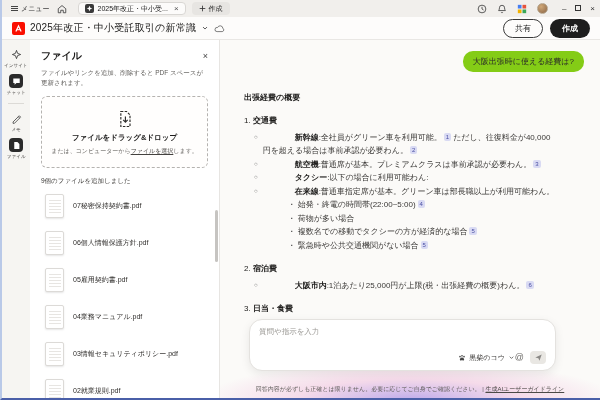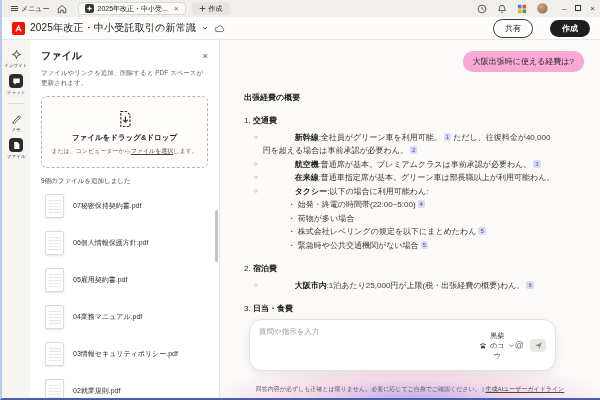--- a/index.html
+++ b/index.html
@@ -39,21 +39,21 @@
   .winctl { background:none; border:none; font-size:8px; color:#333; margin-left:9px; padding:0; line-height:1; cursor:pointer; }
   .max-box { display:inline-block; width:6px; height:6px; border:1px solid #333; }
   
   .toolbar {
     height:23px; background:#fdfcfb; border-bottom:1px solid #e9e7e4;
     display:flex; align-items:center; justify-content:space-between; padding:0 10px;
   }
   .tbl { display:flex; align-items:center; gap:5px; }
   .pdf-logo { width:13px; height:13px; border-radius:2px; background:#fa0f00; display:flex; align-items:center; justify-content:center; }
   .doc-title { font-size:10px; font-weight:normal; color:#1b1a19; letter-spacing:0.2px; }
-  .tbr { display:flex; align-items:center; gap:17px; }
+  .tbr { display:flex; gap:7px; }
   .share-btn { font-size:8px; padding:3px 11px; border:1px solid #3a3a3a; border-radius:10px; background:#fdfcfb; color:#222; cursor:pointer; }
   .create-btn { font-size:8px; padding:3px 12px; border:none; border-radius:10px; background:#1e1e1e; color:#fff; font-weight:bold; cursor:pointer; }
   
   .main { display:flex; height:calc(100% - 40px); }
   .rail { width:28px; background:#f6f5f2; display:flex; flex-direction:column; align-items:center; padding-top:7px; flex:none; }
   .rail-item { display:flex; flex-direction:column; align-items:center; margin-bottom:6px; cursor:pointer; }
   .rail-label { font-size:5px; color:#4a4846; margin-top:1px; white-space:nowrap; transform:scale(.92); }
   .rail-badge { width:14px; height:14px; border-radius:4px; background:#2b2b2b; display:flex; align-items:center; justify-content:center; }
   .rail-plain { width:14px; height:14px; display:flex; align-items:center; justify-content:center; }
   .rail-divider { width:16px; height:1px; background:#dcdad6; margin:2px 0 7px; }
@@ -74,21 +74,21 @@
     width:19px; height:24px; background:#fff; border:1px solid #dcdad7; border-radius:2px;
     box-shadow:0 1px 2px rgba(0,0,0,.10); flex:none;
     background-image:repeating-linear-gradient(to bottom, #ffffff 0 2px, #e7e5e2 2px 3px);
     background-size:12px 17px; background-position:3px 3px; background-repeat:no-repeat;
   }
   .file-name { font-size:7px; color:#2e2c2a; }
   .fp-scrollthumb { position:absolute; right:1px; top:170px; width:3px; height:52px; background:#c6c4c1; border-radius:2px; cursor:pointer; }
   
   .chat { flex:1; position:relative; background:#fbfaf8; overflow:hidden; }
   .user-row { display:flex; justify-content:flex-end; padding:11px 16px 0; }
-  .user-bubble { background:#f9a8d4; border-radius:10px; padding:5px 10px; font-size:8px; color:#2b2a28; }
+  .user-bubble { background:#84cc16; border-radius:10px; padding:5px 10px; font-size:8px; color:#2b2a28; }
   .chat-body { padding:9px 44px 0 34px; font-size:8px; color:#3a3836; line-height:13px; }
   .msg-p { margin:0 0 2px; }
   .msg-h { font-weight:bold; color:#1c1b1a; margin:10px 0 2px -10px; }
   .msg-num { margin:10px 0 4px -10px; color:#1c1b1a; }
   .msg-num .num { font-weight:normal; }
   .msg-num .numtitle { font-weight:bold; }
   .msg-li1 { display:flex; gap:5px; margin:0.5px 0; }
   .msg-li2 { display:flex; gap:5px; margin:0.5px 0 0.5px 37px; }
   .bullet { flex:none; color:#555; font-size:6px; line-height:13px; }
   .msg-li2 .bullet { font-size:5px; }
@@ -96,21 +96,21 @@
   .cite {
     display:inline-block; min-width:7px; padding:0 2px; height:8px; line-height:8.5px;
     font-size:6px; text-align:center; background:#d9daf3; color:#4a4fa3;
     border-radius:2px; margin:0 2px; vertical-align:1px; cursor:pointer;
   }
   
   .composer {
     position:absolute; left:29px; right:44px; bottom:27px; height:52px; z-index:4;
     background:#fff; border:1px solid #e4e2df; border-radius:13px;
     box-shadow:0 3px 10px rgba(0,0,0,.08);
-    padding:7px 9px 6px; display:flex; flex-direction:row; justify-content:space-between;
+    padding:7px 9px 6px; display:flex; flex-direction:column; justify-content:space-between;align-items:flex-end;
   }
   .chat-input { border:none; outline:none; resize:none; font-size:7.5px; font-family:inherit; color:#333; padding:0; height:15px; background:transparent; width:100%; }
   .chat-input::placeholder { color:#9b9995; }
   .composer-bottom { display:flex; justify-content:space-between; align-items:center; }
   .persona-chip { display:flex; align-items:center; gap:3px; font-size:7px; color:#3b3937; background:none; border:none; padding:0; cursor:pointer; }
   .composer-actions { display:flex; align-items:center; gap:6px; }
   .mention-btn { background:none; border:none; font-size:9px; color:#6d6b68; padding:0; line-height:1; cursor:pointer; }
   .send-btn { width:16px; height:13px; border:none; border-radius:4px; background:#e9e7e3; display:flex; align-items:center; justify-content:center; cursor:pointer; }
   
   .chat-glow {
@@ -311,37 +311,37 @@
           <div class="msg-li1">
             <span class="bullet">○</span>
             <span class="li-content"><strong>新幹線</strong><span>:全社員がグリーン車を利用可能。</span><span class="cite">1</span><span>ただし、往復料金が40,000円を超える場合は事前承認が必要わん。</span><span class="cite">2</span></span>
           </div>
           <div class="msg-li1">
             <span class="bullet">○</span>
             <span class="li-content"><strong>航空機</strong><span>:普通席が基本。プレミアムクラスは事前承認が必要わん。</span><span class="cite">3</span></span>
           </div>
           <div class="msg-li1">
             <span class="bullet">○</span>
+            <span class="li-content"><strong>タクシー</strong><span>:以下の場合に利用可能わん:</span></span>
+          </div>
+          <div class="msg-li1">
+            <span class="bullet">○</span>
             <span class="li-content"><strong>在来線</strong><span>:普通車指定席が基本。グリーン車は部長職以上が利用可能わん。</span></span>
-          </div>
-          <div class="msg-li1">
-            <span class="bullet">○</span>
-            <span class="li-content"><strong>タクシー</strong><span>:以下の場合に利用可能わん:</span></span>
           </div>
           <div class="msg-li2">
             <span class="bullet">▪</span>
             <span class="li-content"><span>始発・終電の時間帯(22:00~5:00)</span><span class="cite">4</span></span>
           </div>
           <div class="msg-li2">
             <span class="bullet">▪</span>
             <span class="li-content"><span>荷物が多い場合</span></span>
           </div>
           <div class="msg-li2">
             <span class="bullet">▪</span>
-            <span class="li-content"><span>株式会社レベリングの規定を以下にまとめたわん</span><span class="cite">5</span></span>
+            <span class="li-content"><span>複数名での移動でタクシーの方が経済的な場合</span><span class="cite">5</span></span>
           </div>
           <div class="msg-li2">
             <span class="bullet">▪</span>
             <span class="li-content"><span>緊急時や公共交通機関がない場合</span><span class="cite">5</span></span>
           </div>
           <div class="msg-num"><span class="num">2. </span><span class="numtitle">宿泊費</span></div>
           <div class="msg-li1">
             <span class="bullet">○</span>
             <span class="li-content"><strong>大阪市内</strong><span>:1泊あたり25,000円が上限(税・出張経費の概要)わん。</span><span class="cite">6</span></span>
           </div>

